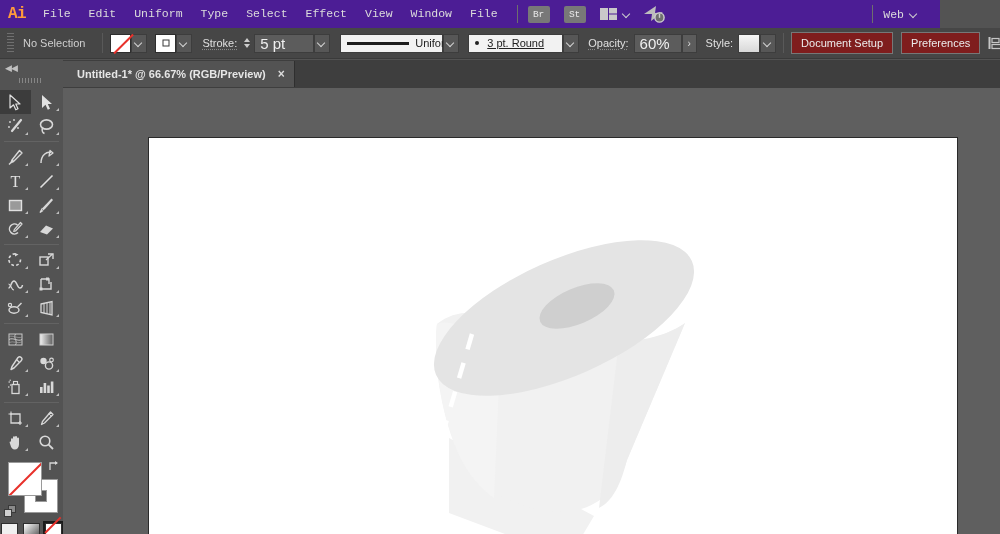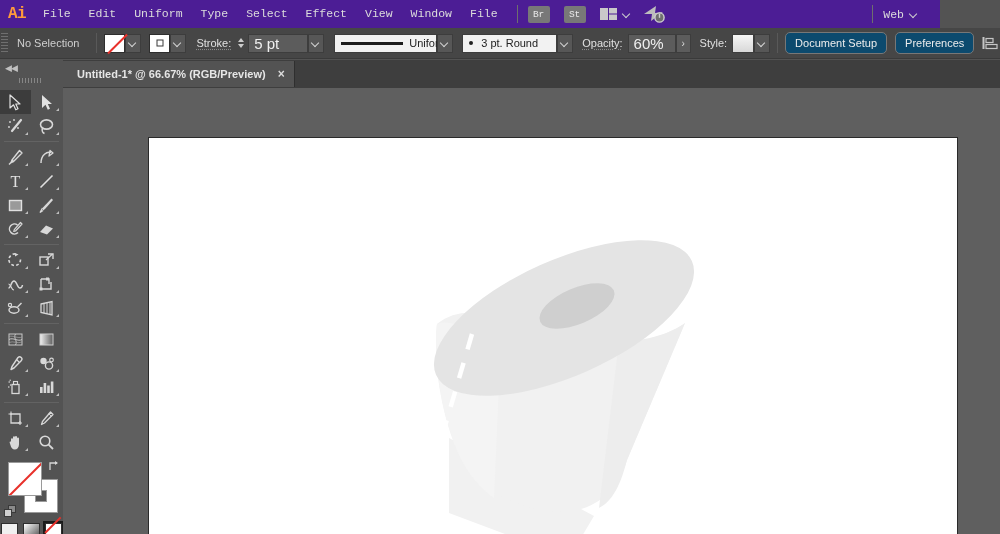--- a/index.html
+++ b/index.html
@@ -99,21 +99,21 @@
   
   .controlbar {
     position: absolute;
     top: 28px; left: 0;
     width: 1000px; height: 31px;
     background: #464646;
     border-bottom: 1px solid #3a3a3a;
     display: flex;
     align-items: center;
     box-sizing: border-box;
-    padding-left: 1px;
+    padding-left: 7px;
   }
   .grip {
     width: 7px; height: 20px;
     margin-right: 5px;
     background-image: repeating-linear-gradient(to bottom, #6f6f6f 0px, #6f6f6f 1px, transparent 1px, transparent 3px);
     background-size: 3px 20px;
     background-repeat: repeat-x;
     flex: none;
   }
   .sel-label {
@@ -232,22 +232,22 @@
   .style-swatch {
     width: 22px; height: 19px;
     background: linear-gradient(#f6f6f6, #d8d8d8);
     border: 1px solid #3d3d3d;
     box-sizing: border-box;
     flex: none;
   }
   .pill-btn {
     height: 20px;
     border: 1px solid #777;
-    border-radius: 5px;
-    background: #0c4a6e;
+    border-radius: 0;
+    background: #7f1d1d;
     color: #ececec;
     font-size: 11px;
     display: flex; align-items: center;
     padding: 0 9px;
     margin-right: 8px;
     white-space: nowrap;
     flex: none;
   }
 
   
@@ -513,21 +513,21 @@
     <div class="field-white" style="width:103px;">
       <span class="profile-line"></span>
       <span>Uniform</span>
     </div>
     <div class="dropbtn">
         <span class="chev"></span>
       </div>
 
     <div style="width:9px;flex:none;"></div>
 
-    <div class="field-white" style="width:95px;">
+    <div class="field-white" style="width:95px;text-decoration:underline;">
       <span class="brush-dot"></span>
       <span>3 pt. Round</span>
     </div>
     <div class="dropbtn">
         <span class="chev"></span>
       </div>
 
     <div style="width:9px;flex:none;"></div>
 
     <span class="cb-text cb-underline">Opacity:</span>

